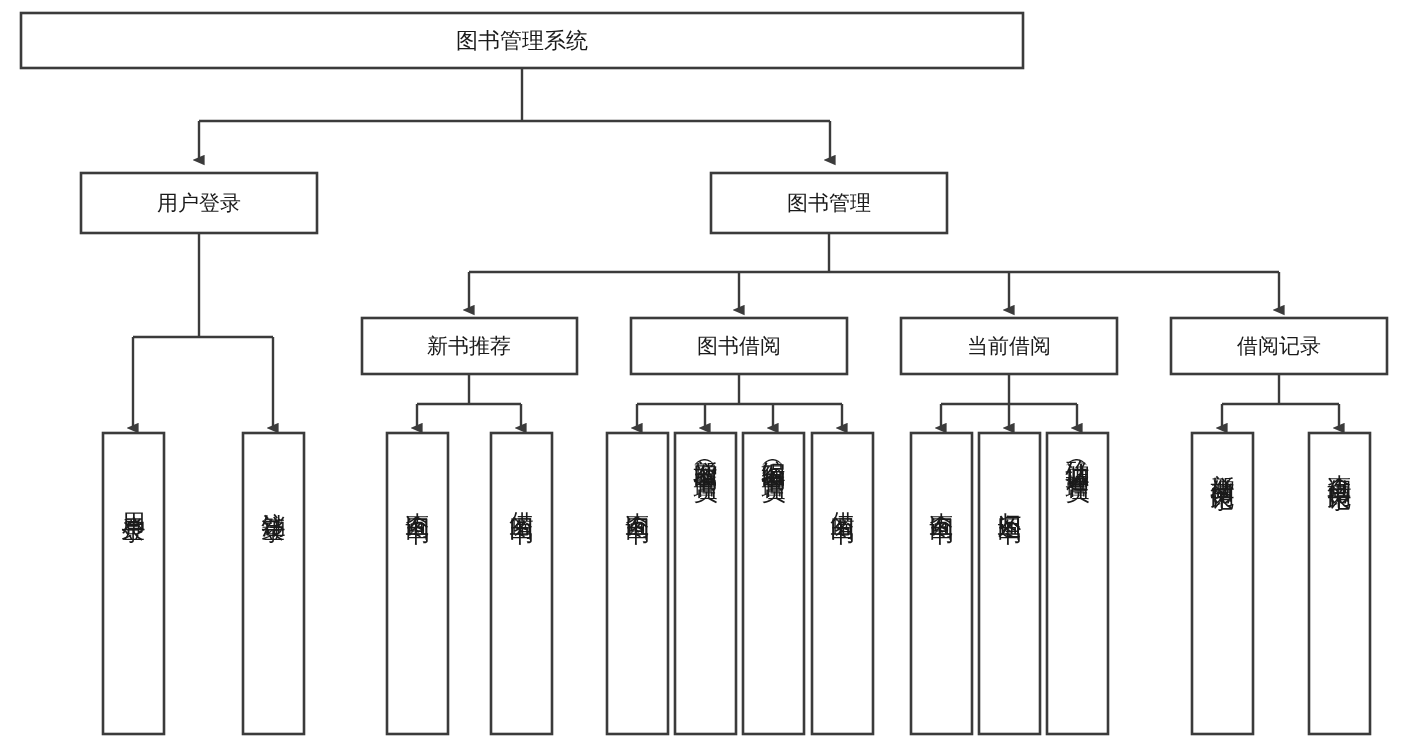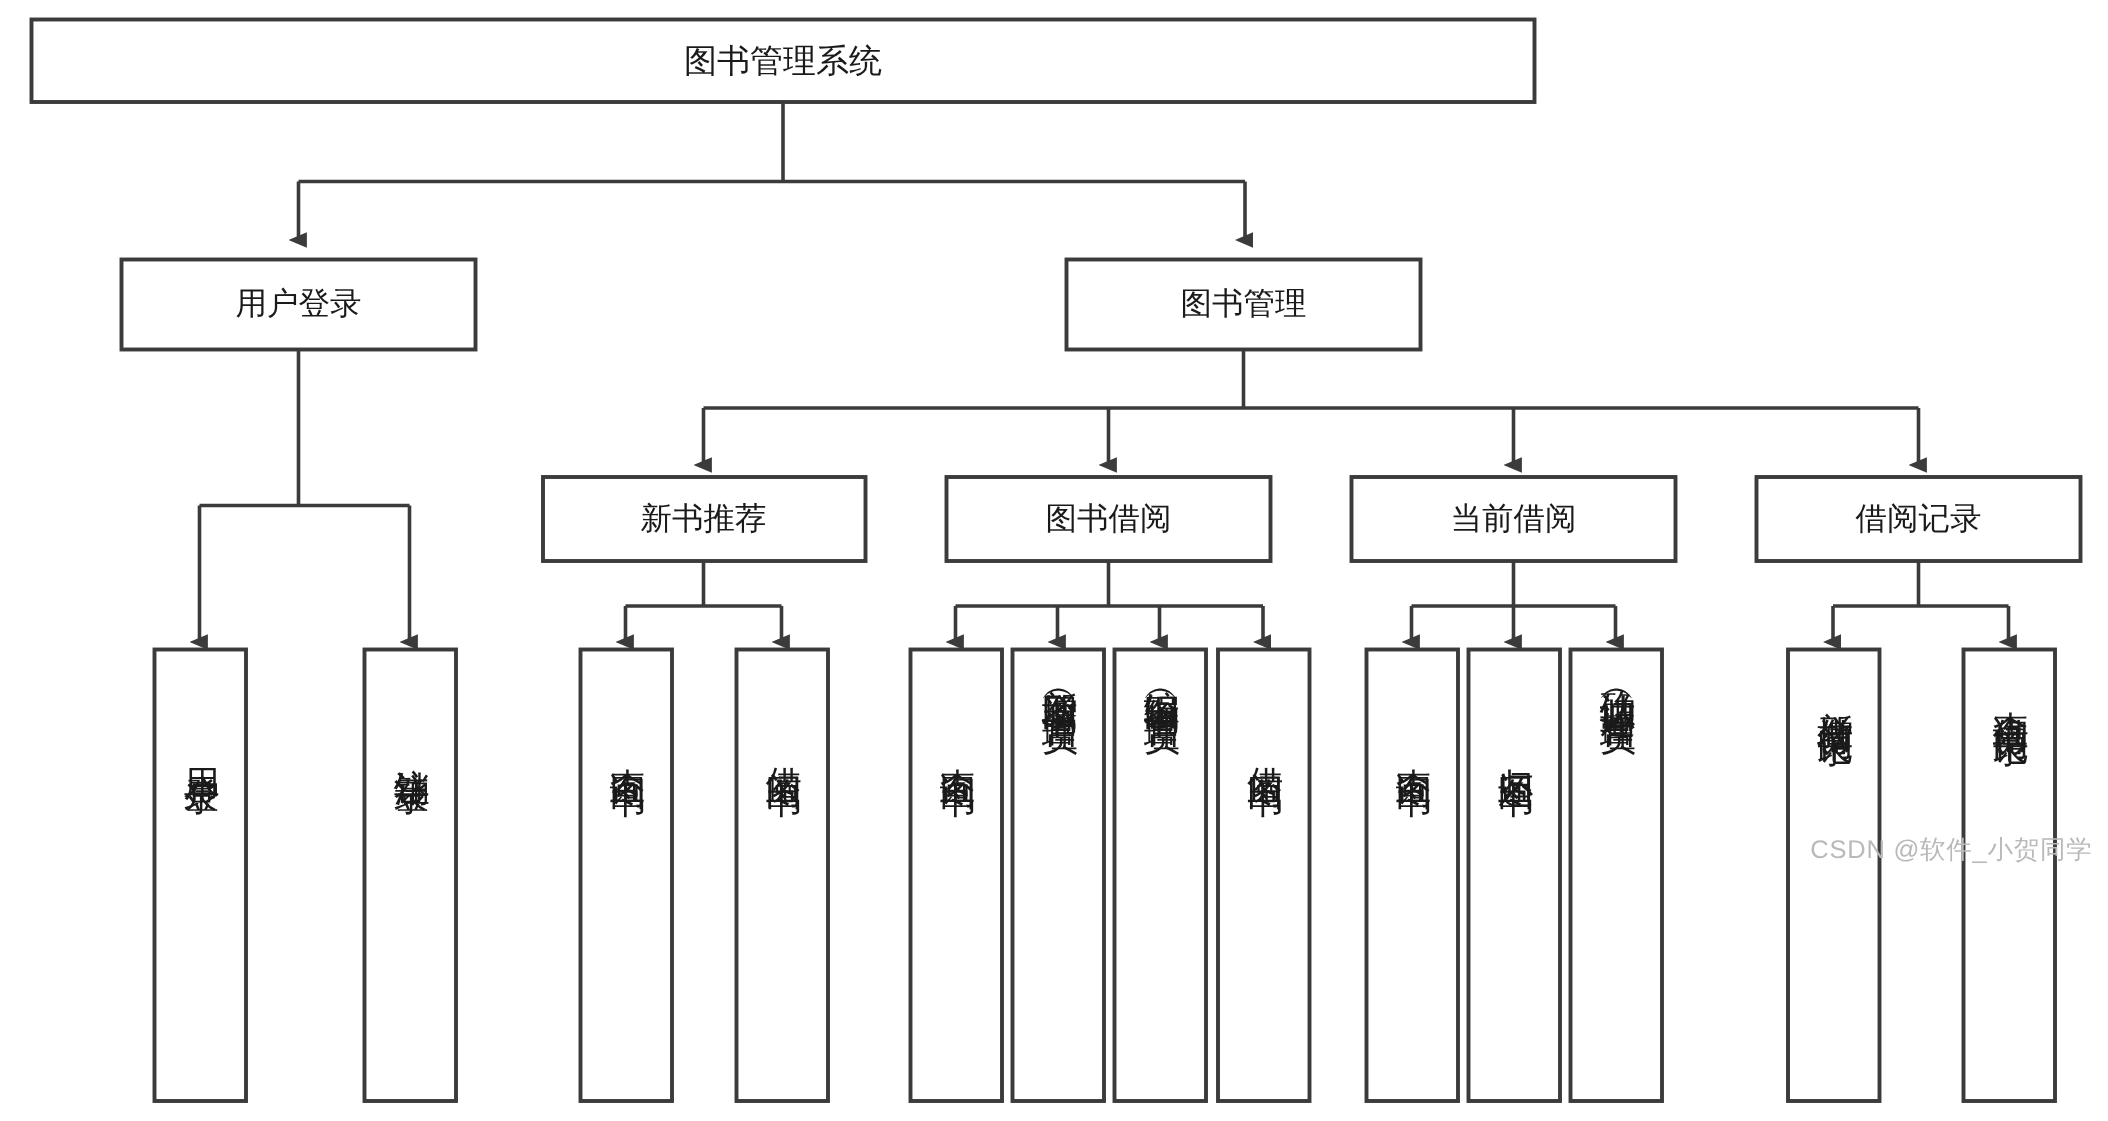--- a/index.html
+++ b/index.html
@@ -277,15 +277,14 @@
   </div>
 
   <div class="node-label-v-wrap" style="left:1192px; top:455px; width:61px; height:279px;">
     <span class="node-label-v">新增借阅记录</span>
   </div>
 
   <div class="node-label-v-wrap" style="left:1309px; top:455px; width:61px; height:279px;">
     <span class="node-label-v">查询借阅记录</span>
   </div>
 
-  <div id="watermark">CSDN @软件_小贺同学</div>
 
 </div>
 
 </body></html>

